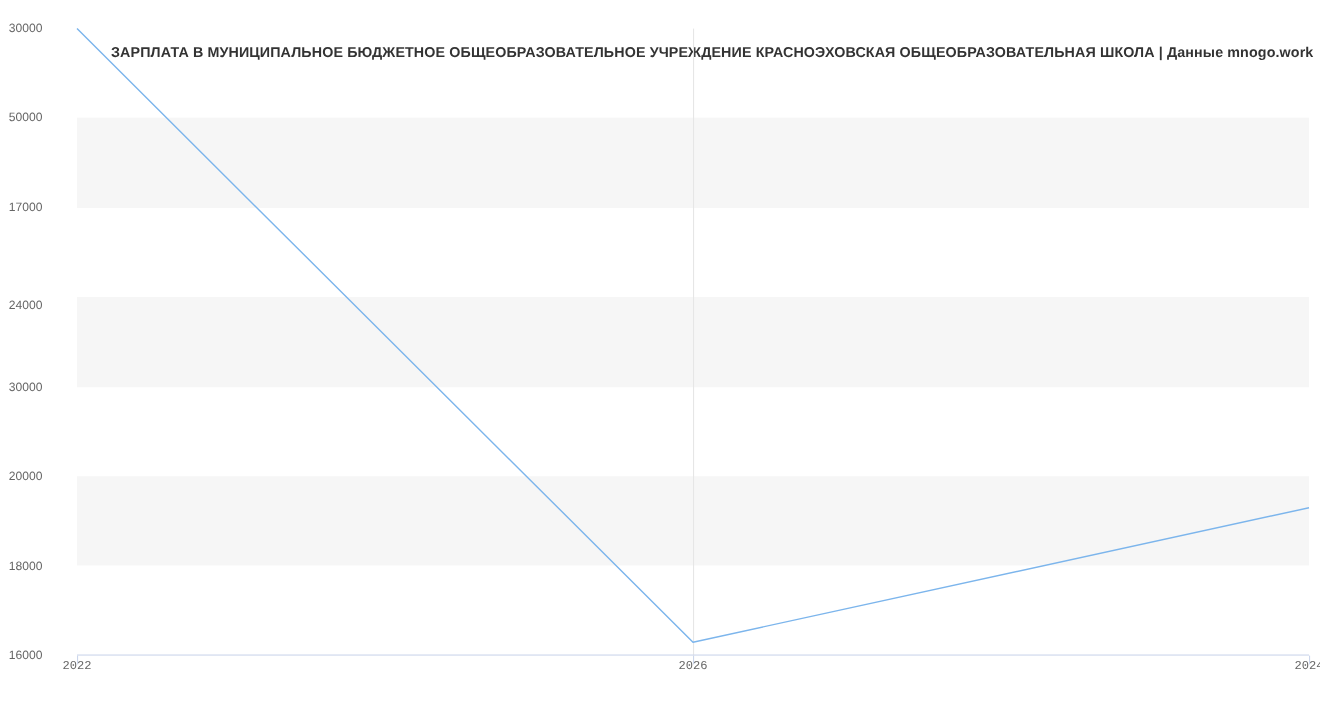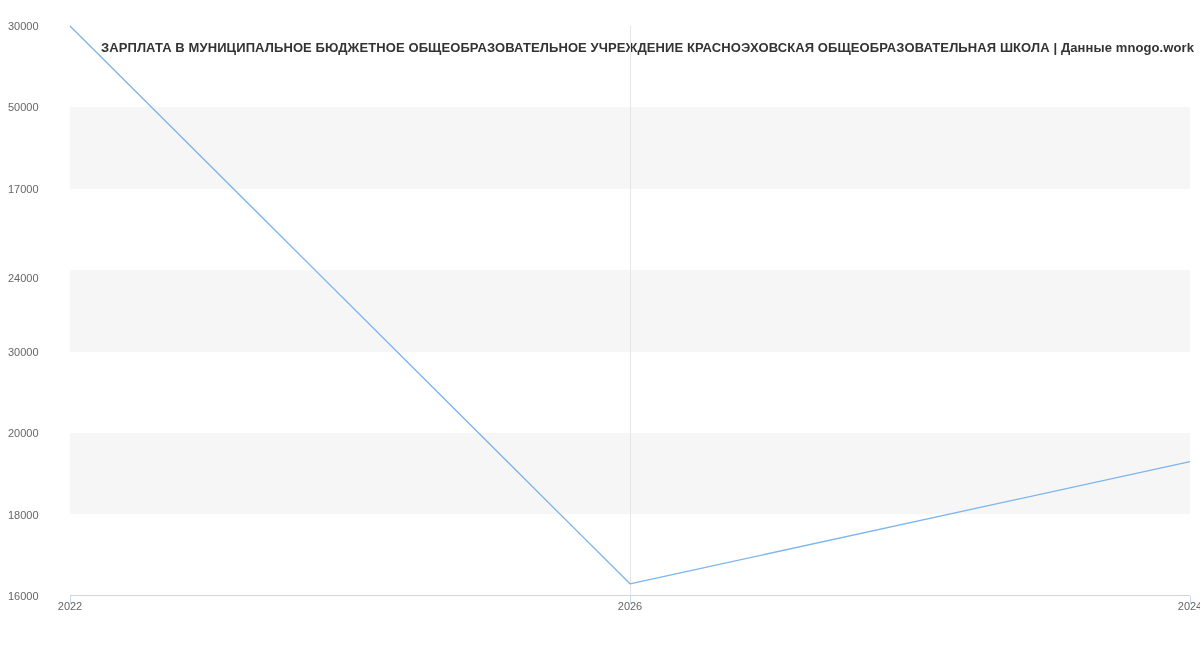--- a/index.html
+++ b/index.html
@@ -61,20 +61,21 @@
     color: #666;
     transform: translateY(-50%);
     width: 56px;
   }
   .x-tick {
     position: absolute;
     top: 600px;
     font-size: 11px;
     color: #666;
     transform: translateX(-50%);
+    font-family: Liberation Mono, monospace;
   }
   svg.line-layer {
     position: absolute;
     left: 0;
     top: 0;
     width: 100%;
     height: 100%;
     overflow: visible;
   }
   .series-line {

